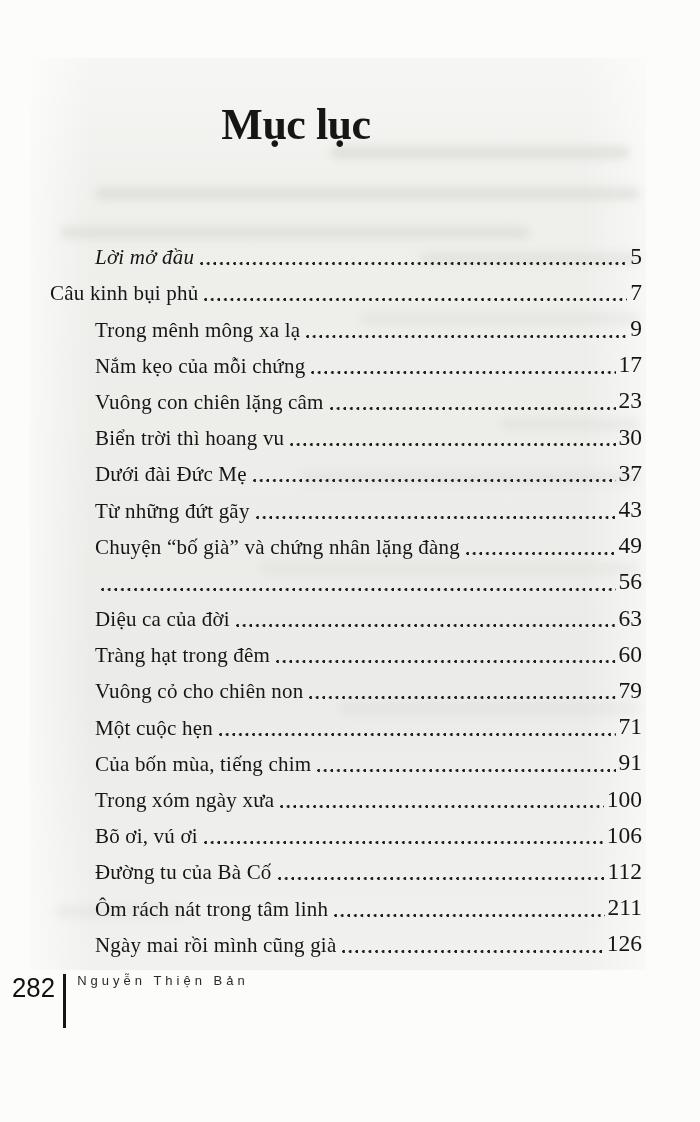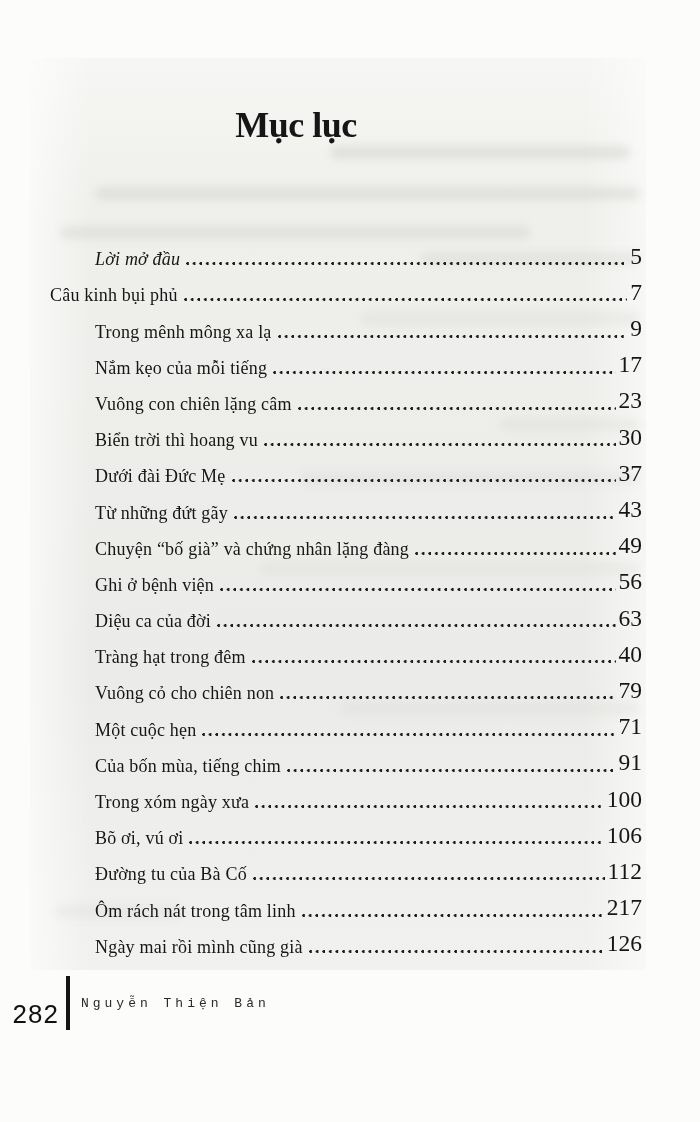--- a/index.html
+++ b/index.html
@@ -34,39 +34,39 @@
     background: #b9b9b2;
     filter: blur(4px);
     border-radius: 7px;
   }
   .page-title {
     position: absolute;
     top: 99px;
     left: 0;
     width: 592px;
     text-align: center;
-    font-size: 36px;
+    font-size: 44px;
     line-height: 52px;
     font-weight: 700;
     letter-spacing: -0.5px;
   }
   .toc {
     position: absolute;
     left: 50px;
     top: 232px;
     width: 592px;
   }
   .toc-row {
     height: 36.2px;
     display: flex;
     align-items: flex-end;
   }
   .toc-row.i1 { padding-left: 45px; }
   .toc-label {
-    font-size: 18px;
+    font-size: 21px;
     line-height: 1;
     white-space: nowrap;
     letter-spacing: 0.2px;
   }
   .toc-row.italic .toc-label { font-style: italic; }
   .toc-row.bold  .toc-label { font-weight: 400; }
   .toc-leader {
     flex: 1 1 auto;
     height: 3px;
     margin: 0 3px 3px 6px;
@@ -78,22 +78,22 @@
   .toc-page {
     font-size: 23.5px;
     line-height: 1;
   }
   .footer {
     position: absolute;
     left: 12px;
     top: 974px;
     height: 56px;
     display: flex;
-    align-items: flex-end;
-    font-family: Liberation Mono, monospace;
+    align-items: flex-start;
+    font-family: Liberation Sans, sans-serif;
   }
   .footer-page {
     font-size: 28px;
     line-height: 1;
     color: #111;
     transform: scaleX(.92);
     transform-origin: left bottom;
   }
   .footer-bar {
     width: 3.5px;
@@ -139,21 +139,21 @@
       <span class="toc-label">Câu kinh bụi phủ</span>
       <span class="toc-leader"></span>
       <span class="toc-page">7</span>
     </div>
     <div class="toc-row normal i1">
       <span class="toc-label">Trong mênh mông xa lạ</span>
       <span class="toc-leader"></span>
       <span class="toc-page">9</span>
     </div>
     <div class="toc-row normal i1">
-      <span class="toc-label">Nắm kẹo của mỗi tiếng</span>
+      <span class="toc-label">Nắm kẹo của mỗi chứng</span>
       <span class="toc-leader"></span>
       <span class="toc-page">17</span>
     </div>
     <div class="toc-row normal i1">
       <span class="toc-label">Vuông con chiên lặng câm</span>
       <span class="toc-leader"></span>
       <span class="toc-page">23</span>
     </div>
     <div class="toc-row normal i1">
       <span class="toc-label">Biển trời thì hoang vu</span>
@@ -169,33 +169,32 @@
       <span class="toc-label">Từ những đứt gãy</span>
       <span class="toc-leader"></span>
       <span class="toc-page">43</span>
     </div>
     <div class="toc-row normal i1">
       <span class="toc-label">Chuyện “bố già” và chứng nhân lặng đàng</span>
       <span class="toc-leader"></span>
       <span class="toc-page">49</span>
     </div>
     <div class="toc-row normal i1">
-      <span class="toc-label">Ghi ở bệnh viện</span>
       <span class="toc-leader"></span>
       <span class="toc-page">56</span>
     </div>
     <div class="toc-row normal i1">
       <span class="toc-label">Diệu ca của đời</span>
       <span class="toc-leader"></span>
       <span class="toc-page">63</span>
     </div>
     <div class="toc-row normal i1">
       <span class="toc-label">Tràng hạt trong đêm</span>
       <span class="toc-leader"></span>
-      <span class="toc-page">40</span>
+      <span class="toc-page">60</span>
     </div>
     <div class="toc-row normal i1">
       <span class="toc-label">Vuông cỏ cho chiên non</span>
       <span class="toc-leader"></span>
       <span class="toc-page">79</span>
     </div>
     <div class="toc-row normal i1">
       <span class="toc-label">Một cuộc hẹn</span>
       <span class="toc-leader"></span>
       <span class="toc-page">71</span>
@@ -216,21 +215,21 @@
       <span class="toc-page">106</span>
     </div>
     <div class="toc-row normal i1">
       <span class="toc-label">Đường tu của Bà Cố</span>
       <span class="toc-leader"></span>
       <span class="toc-page">112</span>
     </div>
     <div class="toc-row normal i1">
       <span class="toc-label">Ôm rách nát trong tâm linh</span>
       <span class="toc-leader"></span>
-      <span class="toc-page">217</span>
+      <span class="toc-page">211</span>
     </div>
     <div class="toc-row normal i1">
       <span class="toc-label">Ngày mai rồi mình cũng già</span>
       <span class="toc-leader"></span>
       <span class="toc-page">126</span>
     </div>
   </div>
 
 <div class="footer">
   <span class="footer-page">282</span>

